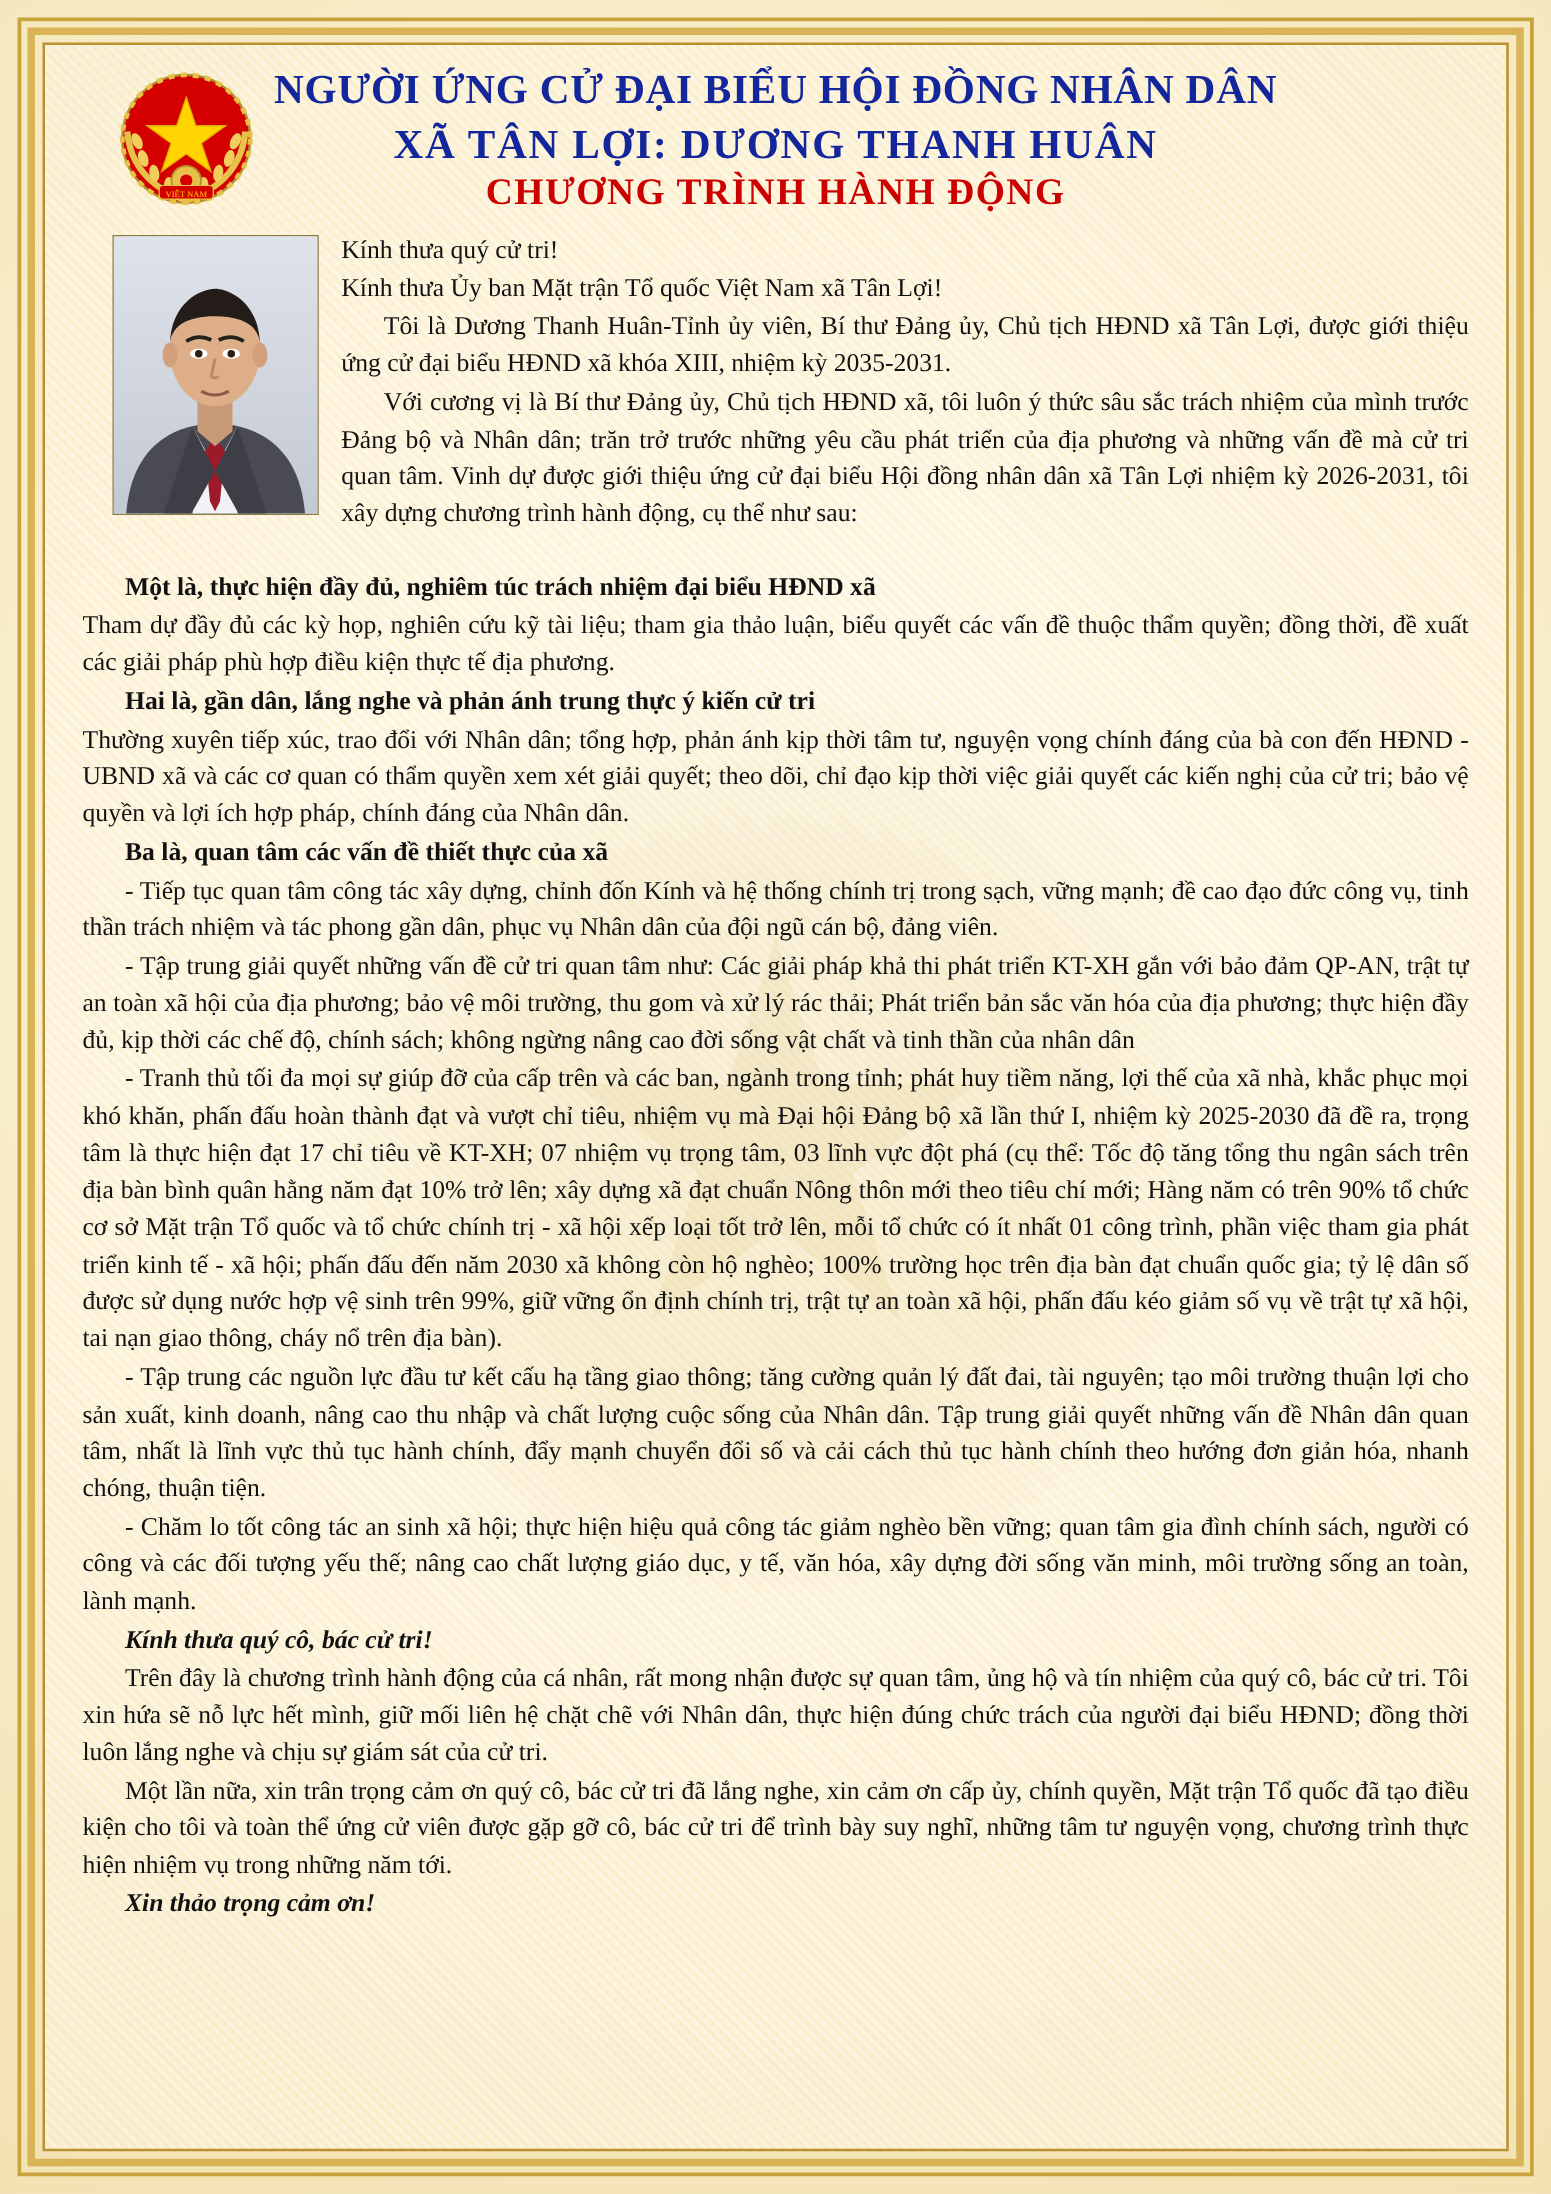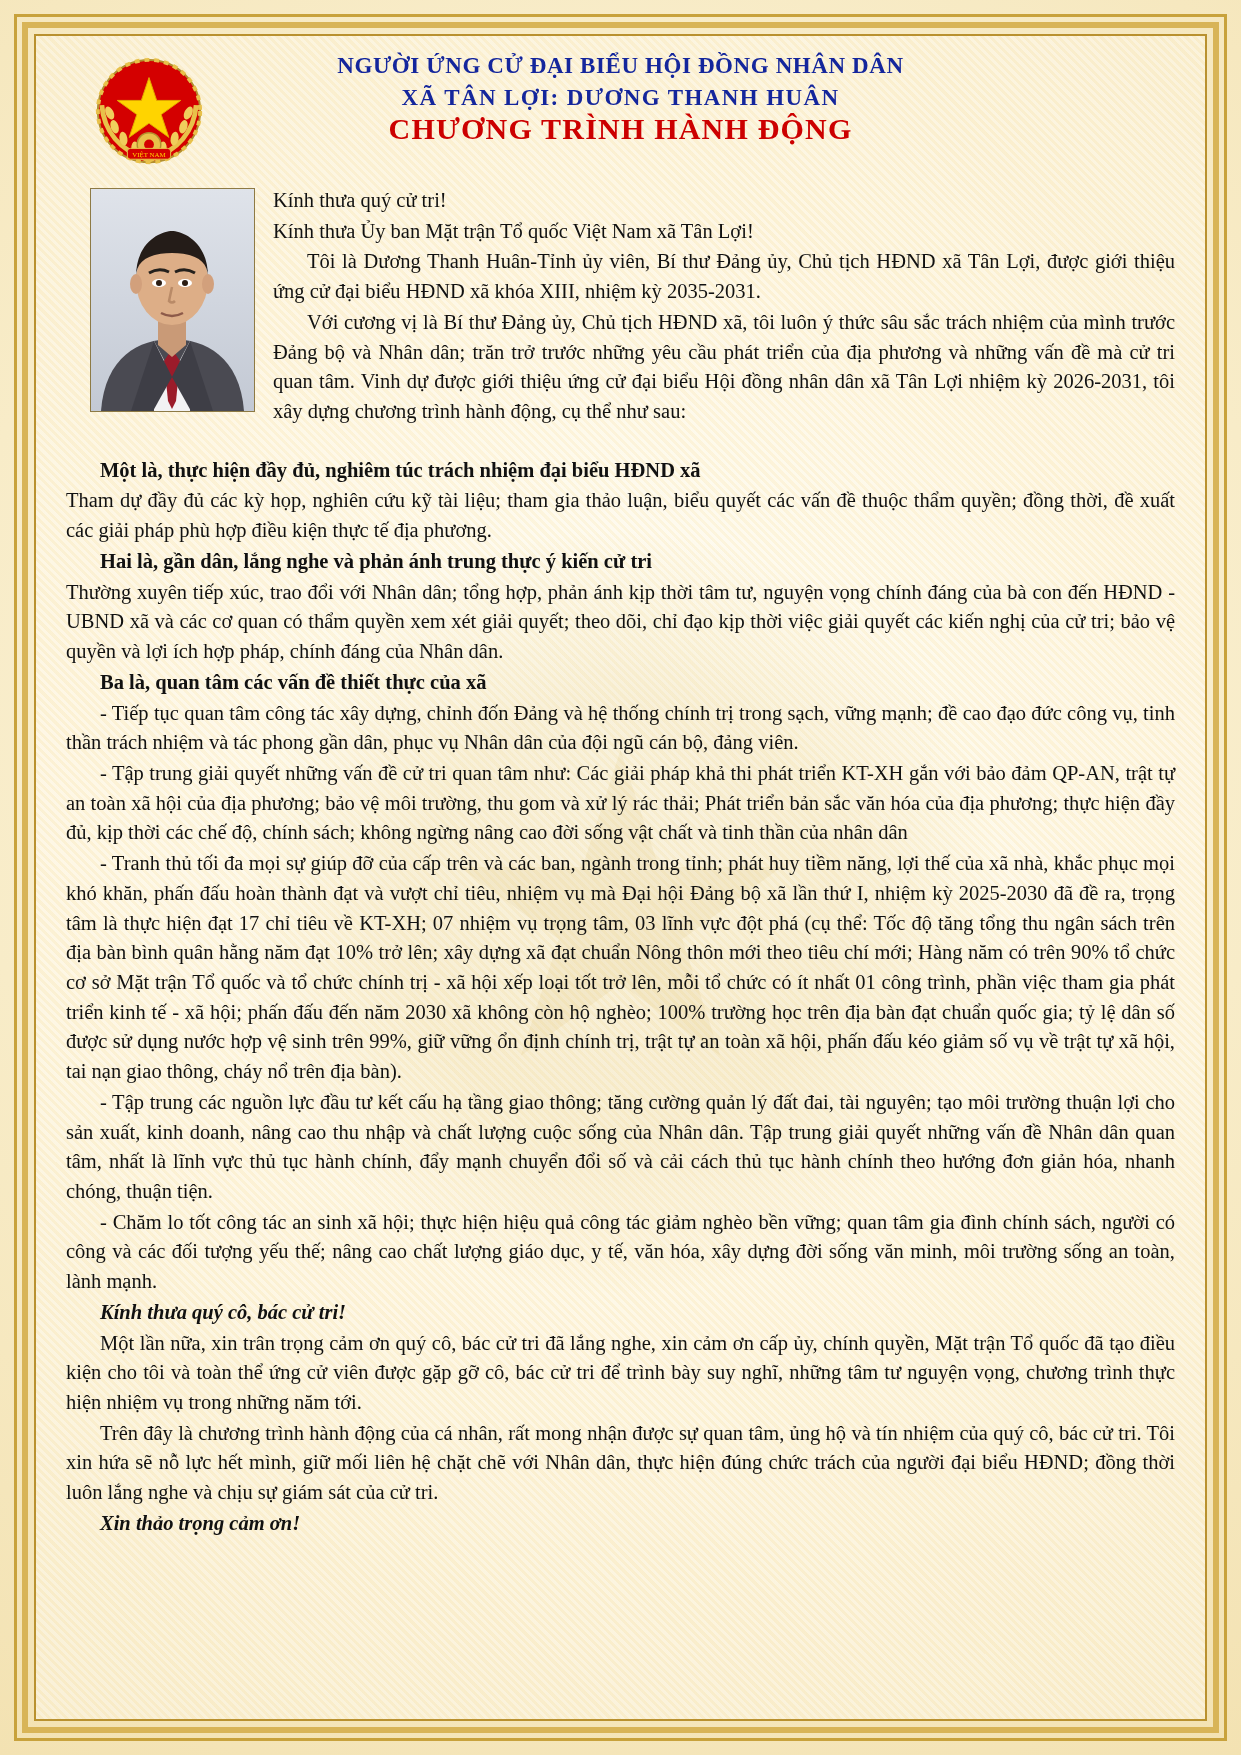--- a/index.html
+++ b/index.html
@@ -87,21 +87,21 @@
     left: 24px;
     top: 2px;
     width: 118px;
     height: 118px;
   }
   .emblem svg { display: block; }
 
   .head-line1, .head-line2 {
     color: #14269c;
     font-weight: bold;
-    font-size: 23px;
+    font-size: 33px;
     letter-spacing: .6px;
     line-height: 1.22;
     margin: 4px 0 0 0;
   }
   .head-line2 { letter-spacing: 1.4px; }
   .head-title {
     color: #cc0000;
     font-weight: bold;
     font-size: 30px;
     letter-spacing: 1.2px;
@@ -251,26 +251,26 @@
 
     <div class="body-text main-body">
 
       <p class="section-head">Một là, thực hiện đầy đủ, nghiêm túc trách nhiệm đại biểu HĐND xã</p>
       <p class="noindent">Tham dự đầy đủ các kỳ họp, nghiên cứu kỹ tài liệu; tham gia thảo luận, biểu quyết các vấn đề thuộc thẩm quyền; đồng thời, đề xuất các giải pháp phù hợp điều kiện thực tế địa phương.</p>
 
       <p class="section-head">Hai là, gần dân, lắng nghe và phản ánh trung thực ý kiến cử tri</p>
       <p class="noindent">Thường xuyên tiếp xúc, trao đổi với Nhân dân; tổng hợp, phản ánh kịp thời tâm tư, nguyện vọng chính đáng của bà con đến HĐND - UBND xã và các cơ quan có thẩm quyền xem xét giải quyết; theo dõi, chỉ đạo kịp thời việc giải quyết các kiến nghị của cử tri; bảo vệ quyền và lợi ích hợp pháp, chính đáng của Nhân dân.</p>
 
       <p class="section-head">Ba là, quan tâm các vấn đề thiết thực của xã</p>
-      <p>- Tiếp tục quan tâm công tác xây dựng, chỉnh đốn Đảng và hệ thống chính trị trong sạch, vững mạnh; đề cao đạo đức công vụ, tinh thần trách nhiệm và tác phong gần dân, phục vụ Nhân dân của đội ngũ cán bộ, đảng viên.</p>
+      <p>- Tiếp tục quan tâm công tác xây dựng, chỉnh đốn Kính và hệ thống chính trị trong sạch, vững mạnh; đề cao đạo đức công vụ, tinh thần trách nhiệm và tác phong gần dân, phục vụ Nhân dân của đội ngũ cán bộ, đảng viên.</p>
       <p>- Tập trung giải quyết những vấn đề cử tri quan tâm như: Các giải pháp khả thi phát triển KT-XH gắn với bảo đảm QP-AN, trật tự an toàn xã hội của địa phương; bảo vệ môi trường, thu gom và xử lý rác thải; Phát triển bản sắc văn hóa của địa phương; thực hiện đầy đủ, kịp thời các chế độ, chính sách; không ngừng nâng cao đời sống vật chất và tinh thần của nhân dân</p>
       <p>- Tranh thủ tối đa mọi sự giúp đỡ của cấp trên và các ban, ngành trong tỉnh; phát huy tiềm năng, lợi thế của xã nhà, khắc phục mọi khó khăn, phấn đấu hoàn thành đạt và vượt chỉ tiêu, nhiệm vụ mà Đại hội Đảng bộ xã lần thứ I, nhiệm kỳ 2025-2030 đã đề ra, trọng tâm là thực hiện đạt 17 chỉ tiêu về KT-XH; 07 nhiệm vụ trọng tâm, 03 lĩnh vực đột phá (cụ thể: Tốc độ tăng tổng thu ngân sách trên địa bàn bình quân hằng năm đạt 10% trở lên; xây dựng xã đạt chuẩn Nông thôn mới theo tiêu chí mới; Hàng năm có trên 90% tổ chức cơ sở Mặt trận Tổ quốc và tổ chức chính trị - xã hội xếp loại tốt trở lên, mỗi tổ chức có ít nhất 01 công trình, phần việc tham gia phát triển kinh tế - xã hội; phấn đấu đến năm 2030 xã không còn hộ nghèo; 100% trường học trên địa bàn đạt chuẩn quốc gia; tỷ lệ dân số được sử dụng nước hợp vệ sinh trên 99%, giữ vững ổn định chính trị, trật tự an toàn xã hội, phấn đấu kéo giảm số vụ về trật tự xã hội, tai nạn giao thông, cháy nổ trên địa bàn).</p>
       <p>- Tập trung các nguồn lực đầu tư kết cấu hạ tầng giao thông; tăng cường quản lý đất đai, tài nguyên; tạo môi trường thuận lợi cho sản xuất, kinh doanh, nâng cao thu nhập và chất lượng cuộc sống của Nhân dân. Tập trung giải quyết những vấn đề Nhân dân quan tâm, nhất là lĩnh vực thủ tục hành chính, đẩy mạnh chuyển đổi số và cải cách thủ tục hành chính theo hướng đơn giản hóa, nhanh chóng, thuận tiện.</p>
       <p>- Chăm lo tốt công tác an sinh xã hội; thực hiện hiệu quả công tác giảm nghèo bền vững; quan tâm gia đình chính sách, người có công và các đối tượng yếu thế; nâng cao chất lượng giáo dục, y tế, văn hóa, xây dựng đời sống văn minh, môi trường sống an toàn, lành mạnh.</p>
 
       <p class="closing-head">Kính thưa quý cô, bác cử tri!</p>
+      <p>Trên đây là chương trình hành động của cá nhân, rất mong nhận được sự quan tâm, ủng hộ và tín nhiệm của quý cô, bác cử tri. Tôi xin hứa sẽ nỗ lực hết mình, giữ mối liên hệ chặt chẽ với Nhân dân, thực hiện đúng chức trách của người đại biểu HĐND; đồng thời luôn lắng nghe và chịu sự giám sát của cử tri.</p>
       <p>Một lần nữa, xin trân trọng cảm ơn quý cô, bác cử tri đã lắng nghe, xin cảm ơn cấp ủy, chính quyền, Mặt trận Tổ quốc đã tạo điều kiện cho tôi và toàn thể ứng cử viên được gặp gỡ cô, bác cử tri để trình bày suy nghĩ, những tâm tư nguyện vọng, chương trình thực hiện nhiệm vụ trong những năm tới.</p>
-      <p>Trên đây là chương trình hành động của cá nhân, rất mong nhận được sự quan tâm, ủng hộ và tín nhiệm của quý cô, bác cử tri. Tôi xin hứa sẽ nỗ lực hết mình, giữ mối liên hệ chặt chẽ với Nhân dân, thực hiện đúng chức trách của người đại biểu HĐND; đồng thời luôn lắng nghe và chịu sự giám sát của cử tri.</p>
       <p class="sign-off">Xin thảo trọng cảm ơn!</p>
     </div>
 
   </div>
 </div>
 
 </body></html>

